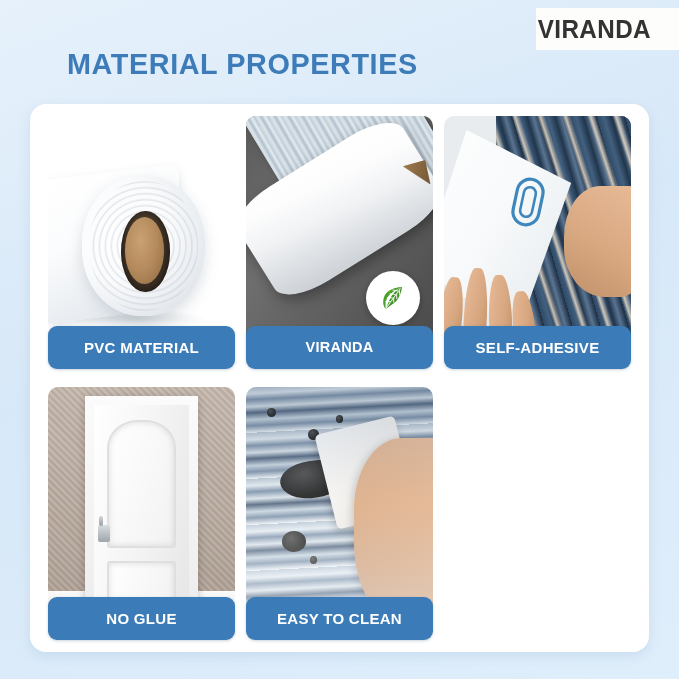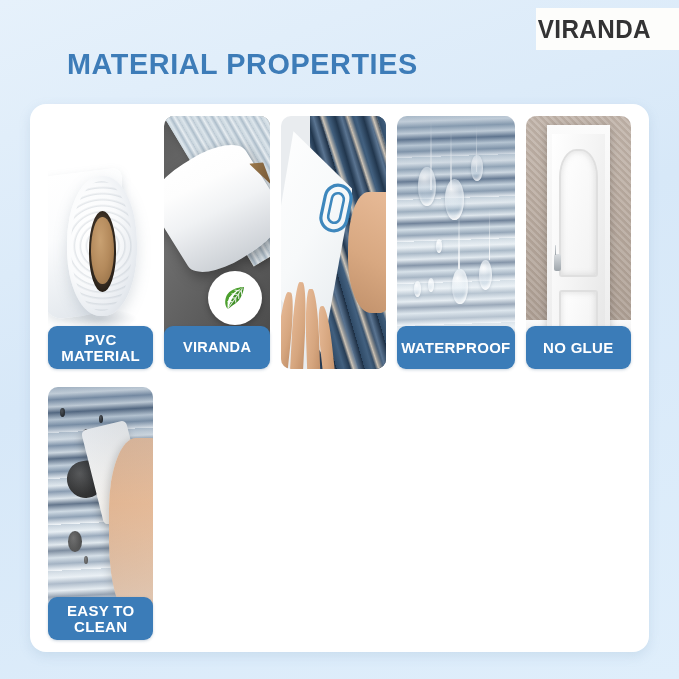--- a/index.html
+++ b/index.html
@@ -71,21 +71,21 @@
     box-shadow: 0 4px 12px rgba(110,150,185,0.18);
   }
 
   .grid {
     position: absolute;
     left: 18px;
     top: 12px;
     width: 583px;
     height: 524px;
     display: grid;
-    grid-template-columns: repeat(5, 1fr);
+    grid-template-columns: repeat(3, 1fr);
     grid-template-rows: repeat(2, 1fr);
     column-gap: 11px;
     row-gap: 18px;
   }
 
   .card {
     position: relative;
     display: flex;
     flex-direction: column;
   }
@@ -544,42 +544,23 @@
             <rect x="11" y="11" width="12" height="30" rx="6" fill="none" stroke="#3e87bd" stroke-width="2.6"></rect>
           </svg>
           <div class="adh-hand-left">
             <div class="finger" style="left:2%;top:24%;width:22%;height:76%;transform:rotate(6deg);"></div>
             <div class="finger" style="left:26%;top:16%;width:22%;height:84%;transform:rotate(3deg);"></div>
             <div class="finger" style="left:50%;top:22%;width:22%;height:78%;transform:rotate(-2deg);"></div>
             <div class="finger" style="left:73%;top:36%;width:21%;height:64%;transform:rotate(-6deg);"></div>
           </div>
         </div>
       </div>
+      <div class="card-label">SELF-ADHESIVE</div>
     </div>
 
-    <div class="card">
-      <div class="card-image">
-        <div class="water-scene">
-          <div class="trail" style="left:28%;top:2%;height:30%;"></div>
-          <div class="trail" style="left:45%;top:6%;height:26%;"></div>
-          <div class="trail" style="left:67%;top:4%;height:20%;"></div>
-          <div class="trail" style="left:52%;top:42%;height:24%;"></div>
-          <div class="trail" style="left:78%;top:40%;height:22%;"></div>
-          <div class="drop" style="left:18%;top:22%;width:15%;height:17%;"></div>
-          <div class="drop" style="left:41%;top:27%;width:16%;height:18%;"></div>
-          <div class="drop" style="left:63%;top:17%;width:10%;height:11%;"></div>
-          <div class="drop" style="left:47%;top:66%;width:13%;height:15%;"></div>
-          <div class="drop" style="left:70%;top:62%;width:11%;height:13%;"></div>
-          <div class="drop" style="left:14%;top:71%;width:6%;height:7%;"></div>
-          <div class="drop" style="left:26%;top:70%;width:5%;height:6%;"></div>
-          <div class="drop" style="left:33%;top:53%;width:5%;height:6%;"></div>
-        </div>
-      </div>
-      <div class="card-label">WATERPROOF</div>
-    </div>
 
     <div class="card">
       <div class="card-image">
         <div class="door-scene">
           <div class="door-wall-tex"></div>
           <div class="baseboard bb-left"></div>
           <div class="baseboard bb-right"></div>
           <div class="door-frame">
             <div class="door-leaf">
               <div class="door-panel-top"></div>

